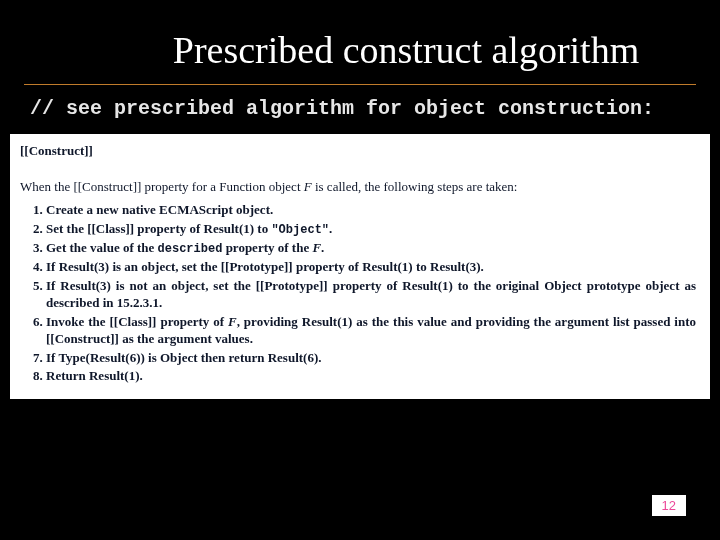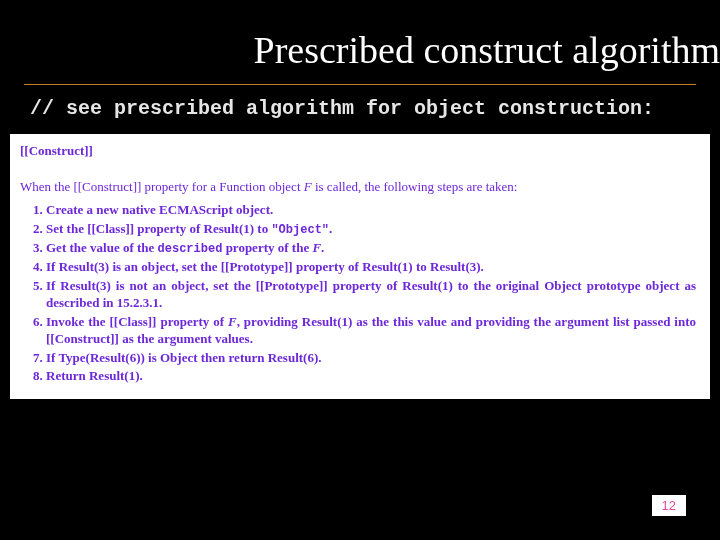--- a/index.html
+++ b/index.html
@@ -15,41 +15,41 @@
     height: 540px;
     background: #000;
     position: relative;
     box-sizing: border-box;
   }
   .title {
     color: #fff;
     font-family: Georgia, "Times New Roman", serif;
     font-size: 38px;
     font-weight: 400;
-    text-align: right;
+    text-align: center;
     padding: 28px 0 8px 92px;
     letter-spacing: 0px;
   }
   .rule {
     border: none;
     border-top: 1px solid #c07b2b;
     margin: 4px 24px 0 24px;
   }
   .comment {
     color: #e6e6e6;
     font-family: "Courier New", Courier, monospace;
     font-size: 20px;
     font-weight: bold;
     padding: 12px 0 8px 30px;
   }
   .spec-box {
     background: #fff;
     margin: 6px 10px 0 10px;
     padding: 8px 10px 10px 10px;
-    color: #6d28d9;
+    color: #0f172a;
     font-family: "Times New Roman", Times, serif;
     font-size: 13px;
     line-height: 1.35;
     box-sizing: border-box;
   }
   .spec-head {
     font-weight: bold;
     margin-bottom: 6px;
   }
   .spec-intro {

